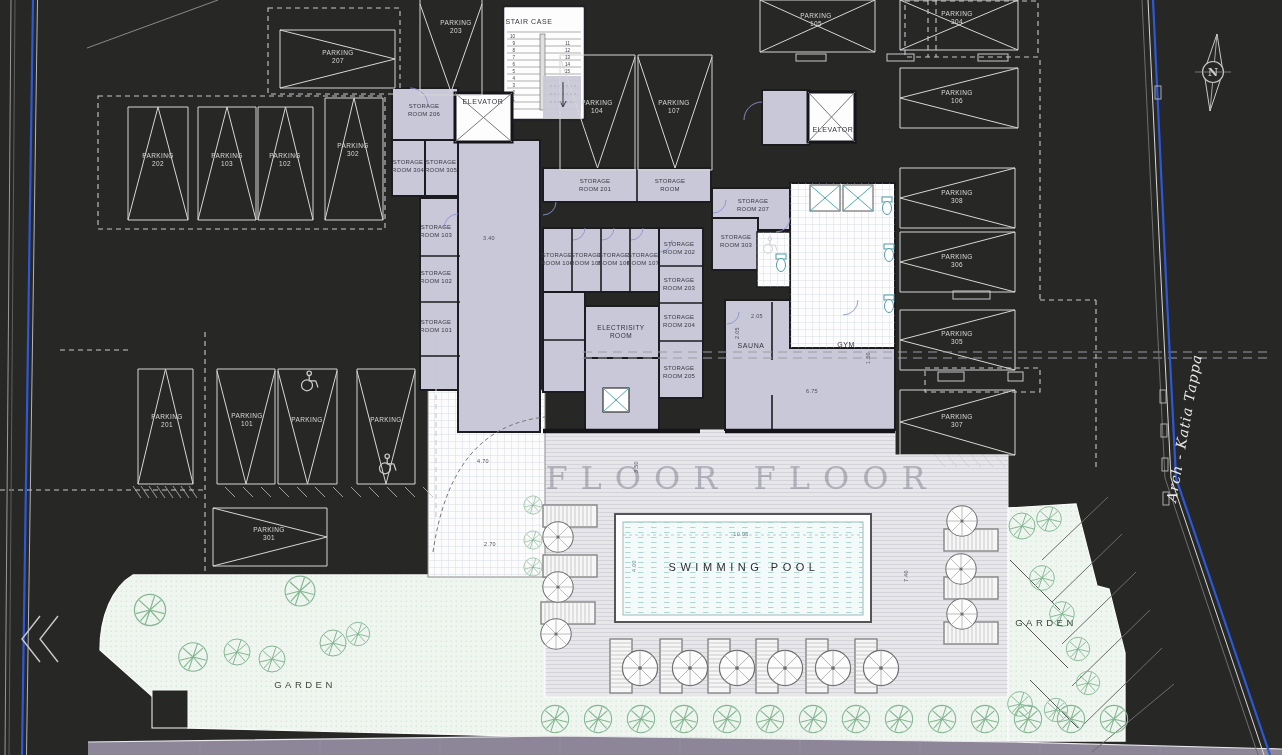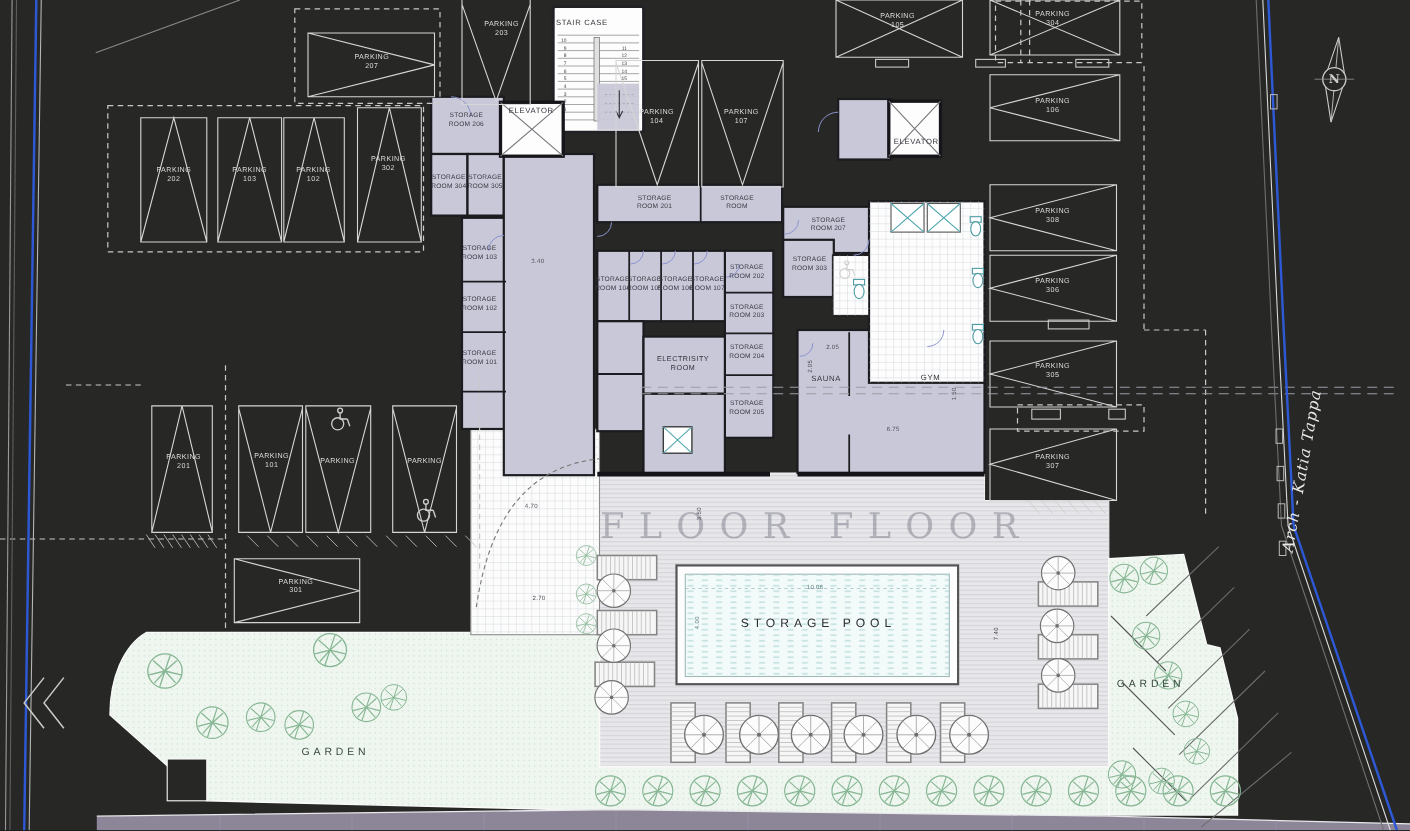--- a/index.html
+++ b/index.html
@@ -468,21 +468,21 @@
 
 <div class="lbl rm" style="left:529px;top:21px">STAIR CASE</div>
 <div class="lbl rm" style="left:483px;top:101px">ELEVATOR</div>
 <div class="lbl rm" style="left:833px;top:129px">ELEVATOR</div>
 <div class="lbl rm2" style="left:621px;top:332px">
       <span>ELECTRISITY</span>
       <span>ROOM</span>
     </div>
 <div class="lbl rm" style="left:751px;top:345px">SAUNA</div>
 <div class="lbl rm" style="left:846px;top:344px">GYM</div>
-<div class="lbl pool" style="left:744px;top:567px">STORAGE POOL</div>
+<div class="lbl pool" style="left:744px;top:567px">SWIMMING POOL</div>
 <div class="lbl garden" style="left:305px;top:684px">GARDEN</div>
 <div class="lbl garden" style="left:1046px;top:622px">GARDEN</div>
 
 <div class="lbl street" style="left:1184px;top:428px">Arch - Katia Tappa</div>
 <div class="lbl north" style="left:1213px;top:72px">N</div>
 
 <div class="lbl dim" style="left:489px;top:238px">3.40</div>
 <div class="lbl dim" style="left:483px;top:461px">4.70</div>
 <div class="lbl dim" style="left:490px;top:544px">2.70</div>
 <div class="lbl dim" style="left:757px;top:316px">2.05</div>

